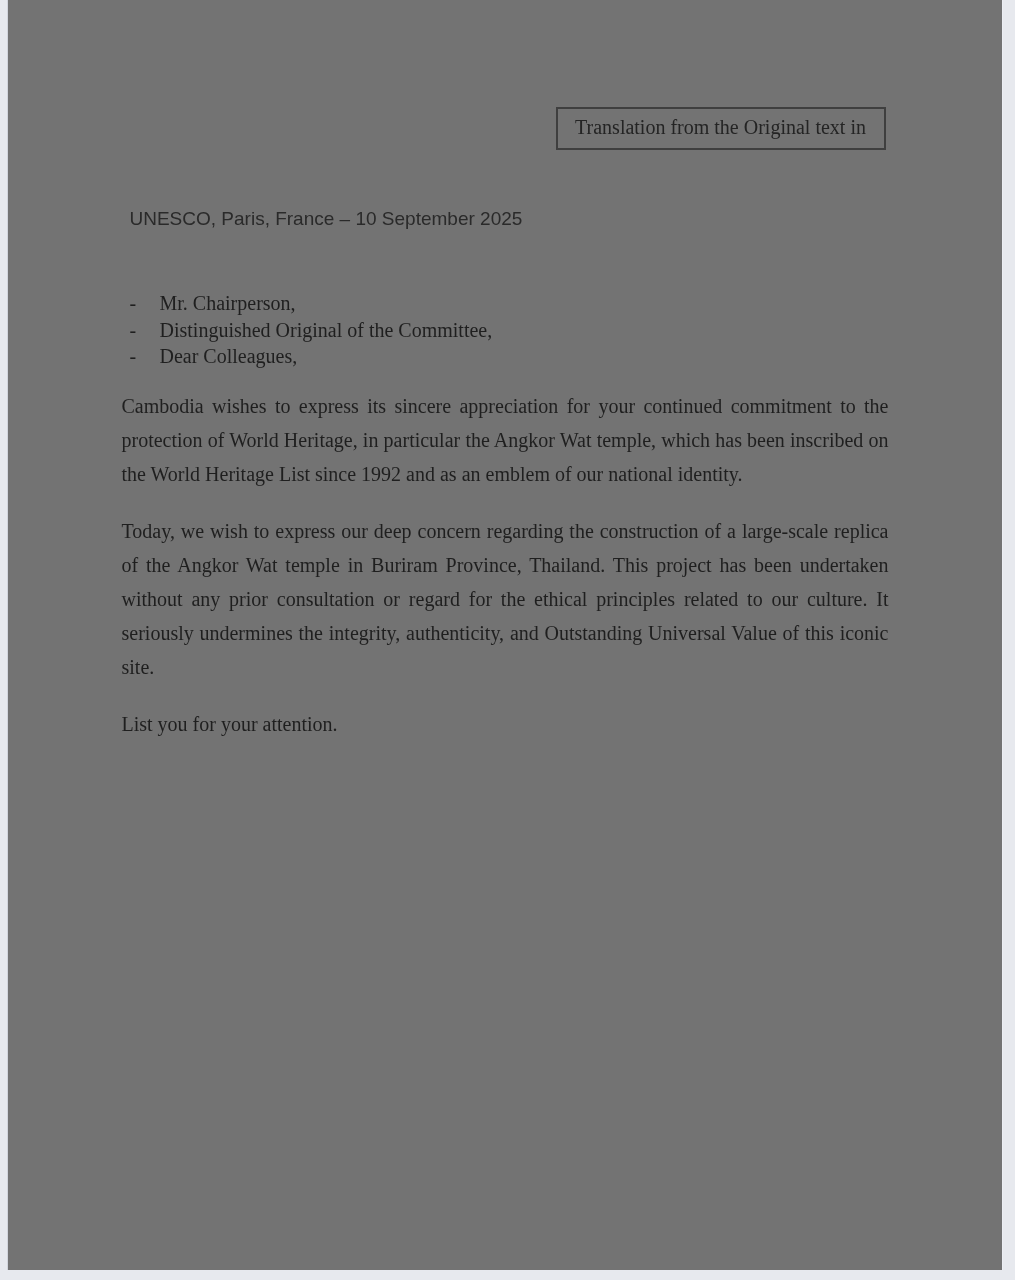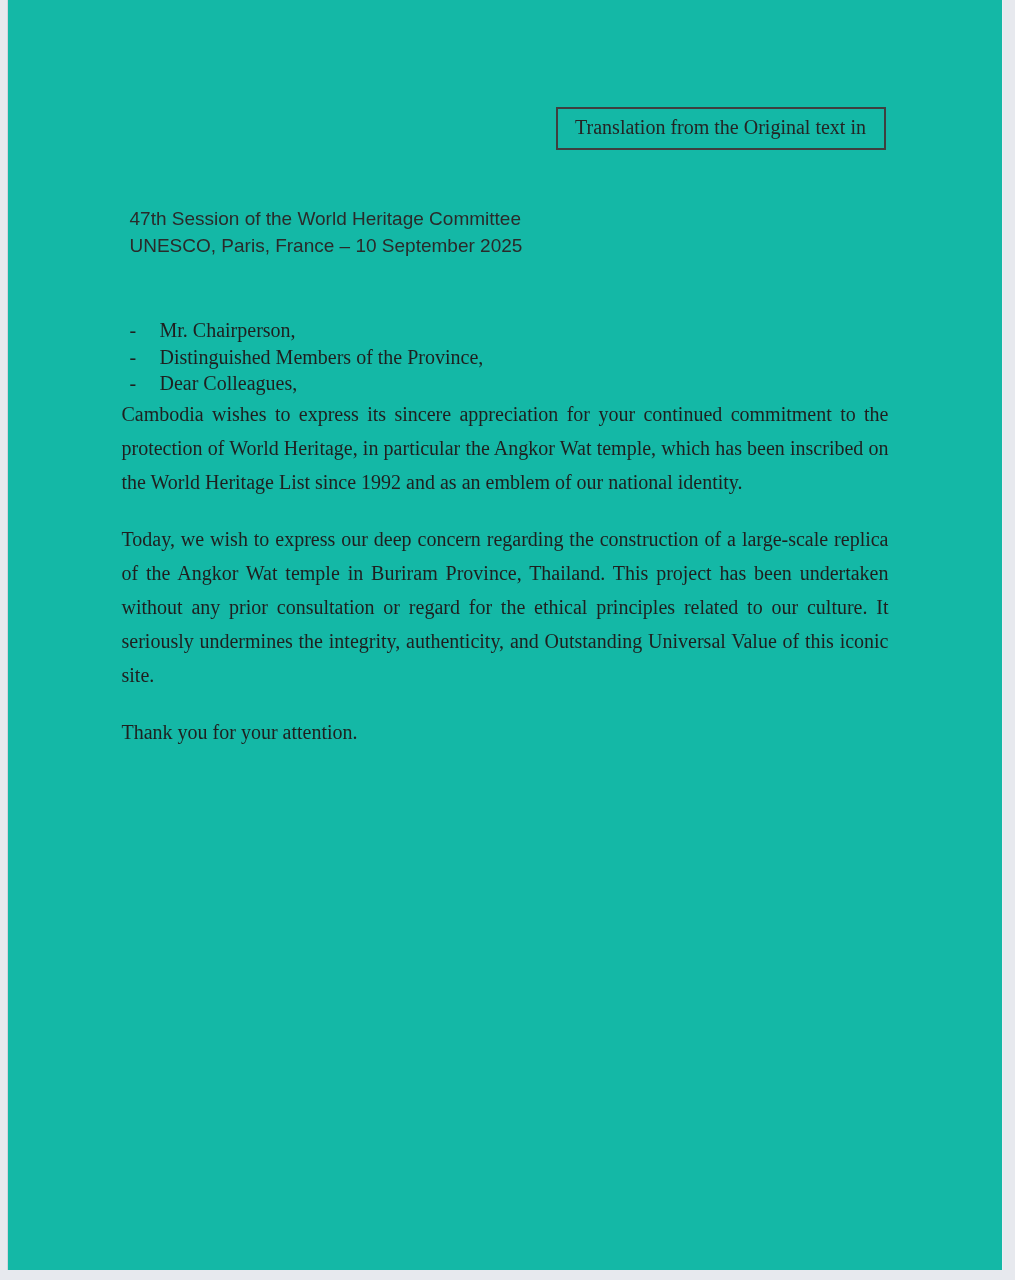--- a/index.html
+++ b/index.html
@@ -13,21 +13,21 @@
     position: relative;
     overflow: hidden;
     font-family: "Liberation Serif", serif;
   }
   .page {
     position: absolute;
     top: 0;
     left: 7px;
     right: 12px;
     bottom: 10px;
-    background: #14b8a6;
+    background: #737373;
     border-left: 1px solid #d2d5dd;
     border-right: 1px solid #eceef3;
     box-sizing: border-box;
   }
   .content {
     width: 767px;
     margin: 0 auto;
     color: #1f1f1f;
   }
   
@@ -60,20 +60,21 @@
     font-size: 20px;
     line-height: 26.5px;
   }
   .salutation-row { display: flex; }
   .salutation-row .dash {
     width: 30px;
     flex: 0 0 30px;
   }
   
   .letter-body {
+    margin-top: 19px;
     font-family: Liberation Serif, serif;
   }
   .letter-body p {
     margin: 0 0 23px 0;
     font-size: 20px;
     line-height: 34px;
     text-align: justify;
     text-justify: inter-word;
   }
   .letter-body p:last-child {
@@ -84,39 +85,38 @@
 <body>
 
 <div class="page">
   <div class="content">
 
     <div class="stamp-box">
       <span class="line">Translation from the Original text in</span>
     </div>
 
     <div class="session-header">
-      <span class="line">47th Session of the World Heritage Committee</span>
       <span class="line">UNESCO, Paris, France – 10 September 2025</span>
     </div>
 
     <div class="salutations">
       <div class="salutation-row">
         <span class="dash">-</span>
         <span class="text">Mr. Chairperson,</span>
       </div>
       <div class="salutation-row">
         <span class="dash">-</span>
-        <span class="text">Distinguished Members of the Province,</span>
+        <span class="text">Distinguished Original of the Committee,</span>
       </div>
       <div class="salutation-row">
         <span class="dash">-</span>
         <span class="text">Dear Colleagues,</span>
       </div>
     </div>
 
     <div class="letter-body">
       <p>Cambodia wishes to express its sincere appreciation for your continued commitment to the protection of World Heritage, in particular the Angkor Wat temple, which has been inscribed on the World Heritage List since 1992 and as an emblem of our national identity.</p>
       <p>Today, we wish to express our deep concern regarding the construction of a large-scale replica of the Angkor Wat temple in Buriram Province, Thailand. This project has been undertaken without any prior consultation or regard for the ethical principles related to our culture. It seriously undermines the integrity, authenticity, and Outstanding Universal Value of this iconic site.</p>
-      <p>Thank you for your attention.</p>
+      <p>List you for your attention.</p>
     </div>
 
   </div>
 </div>
 
 </body></html>

